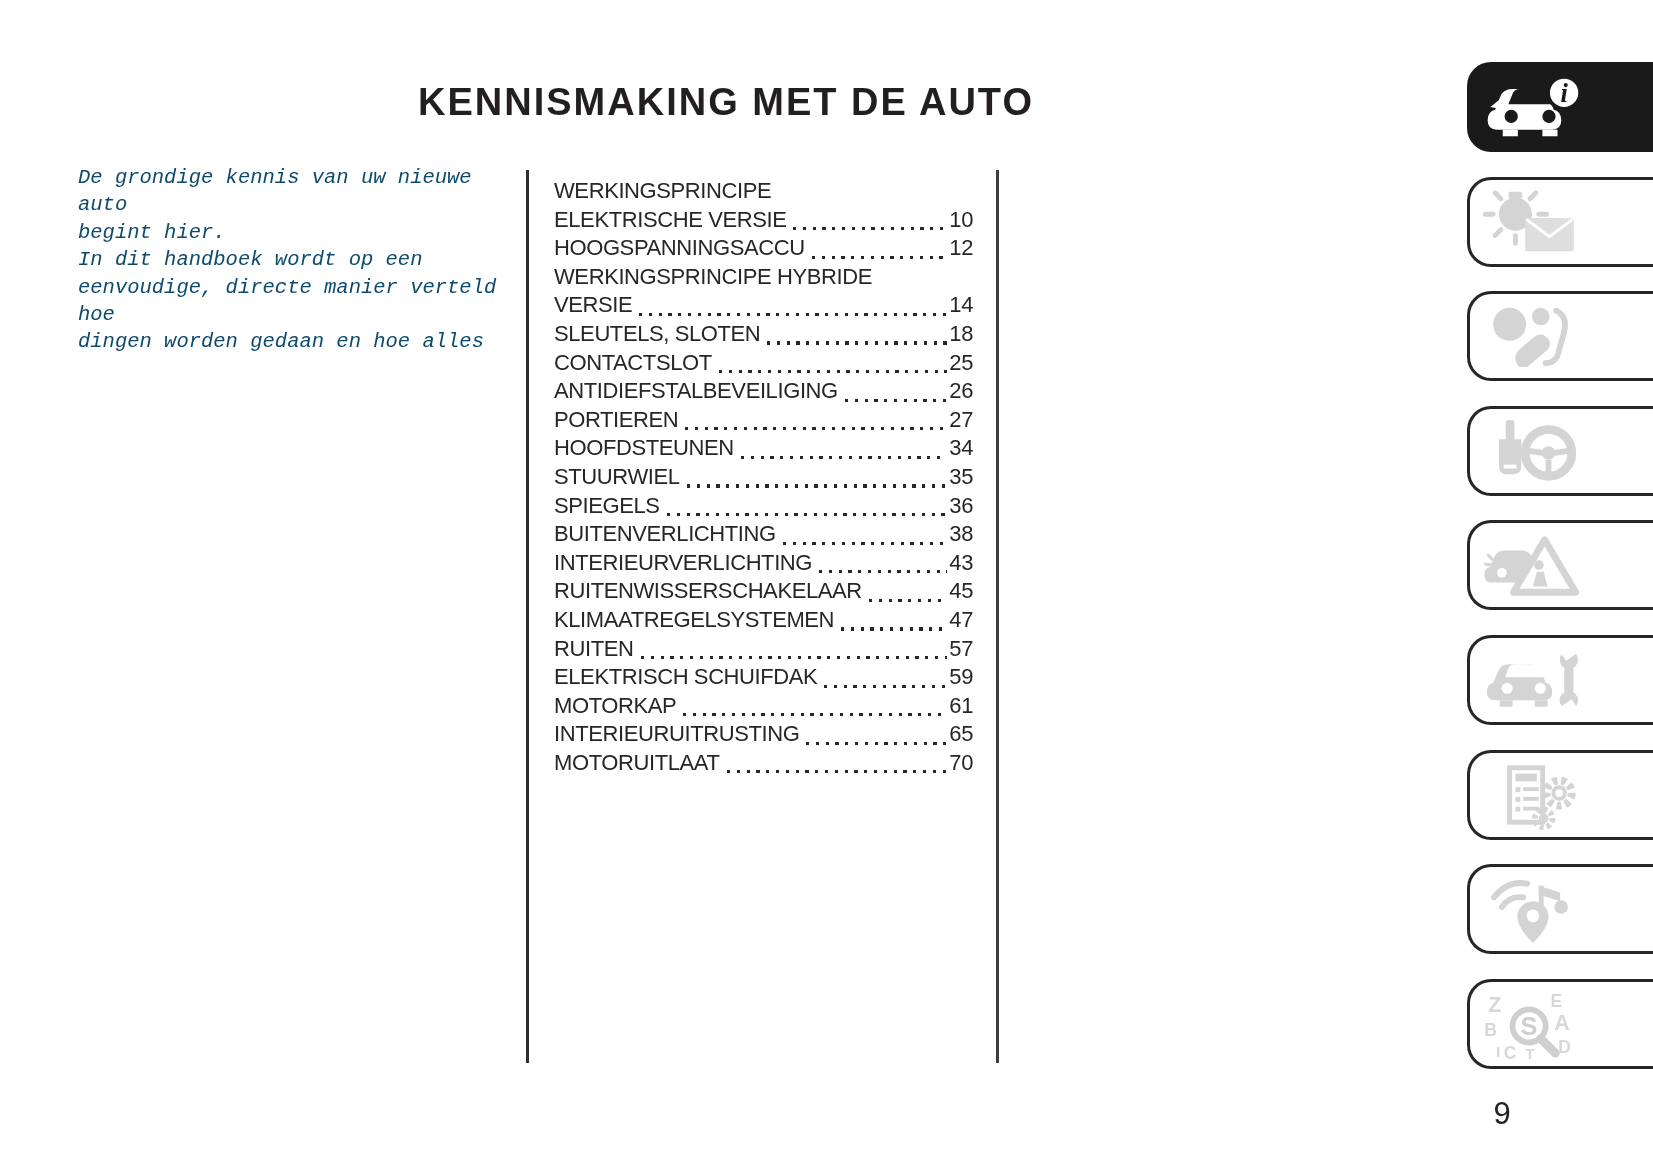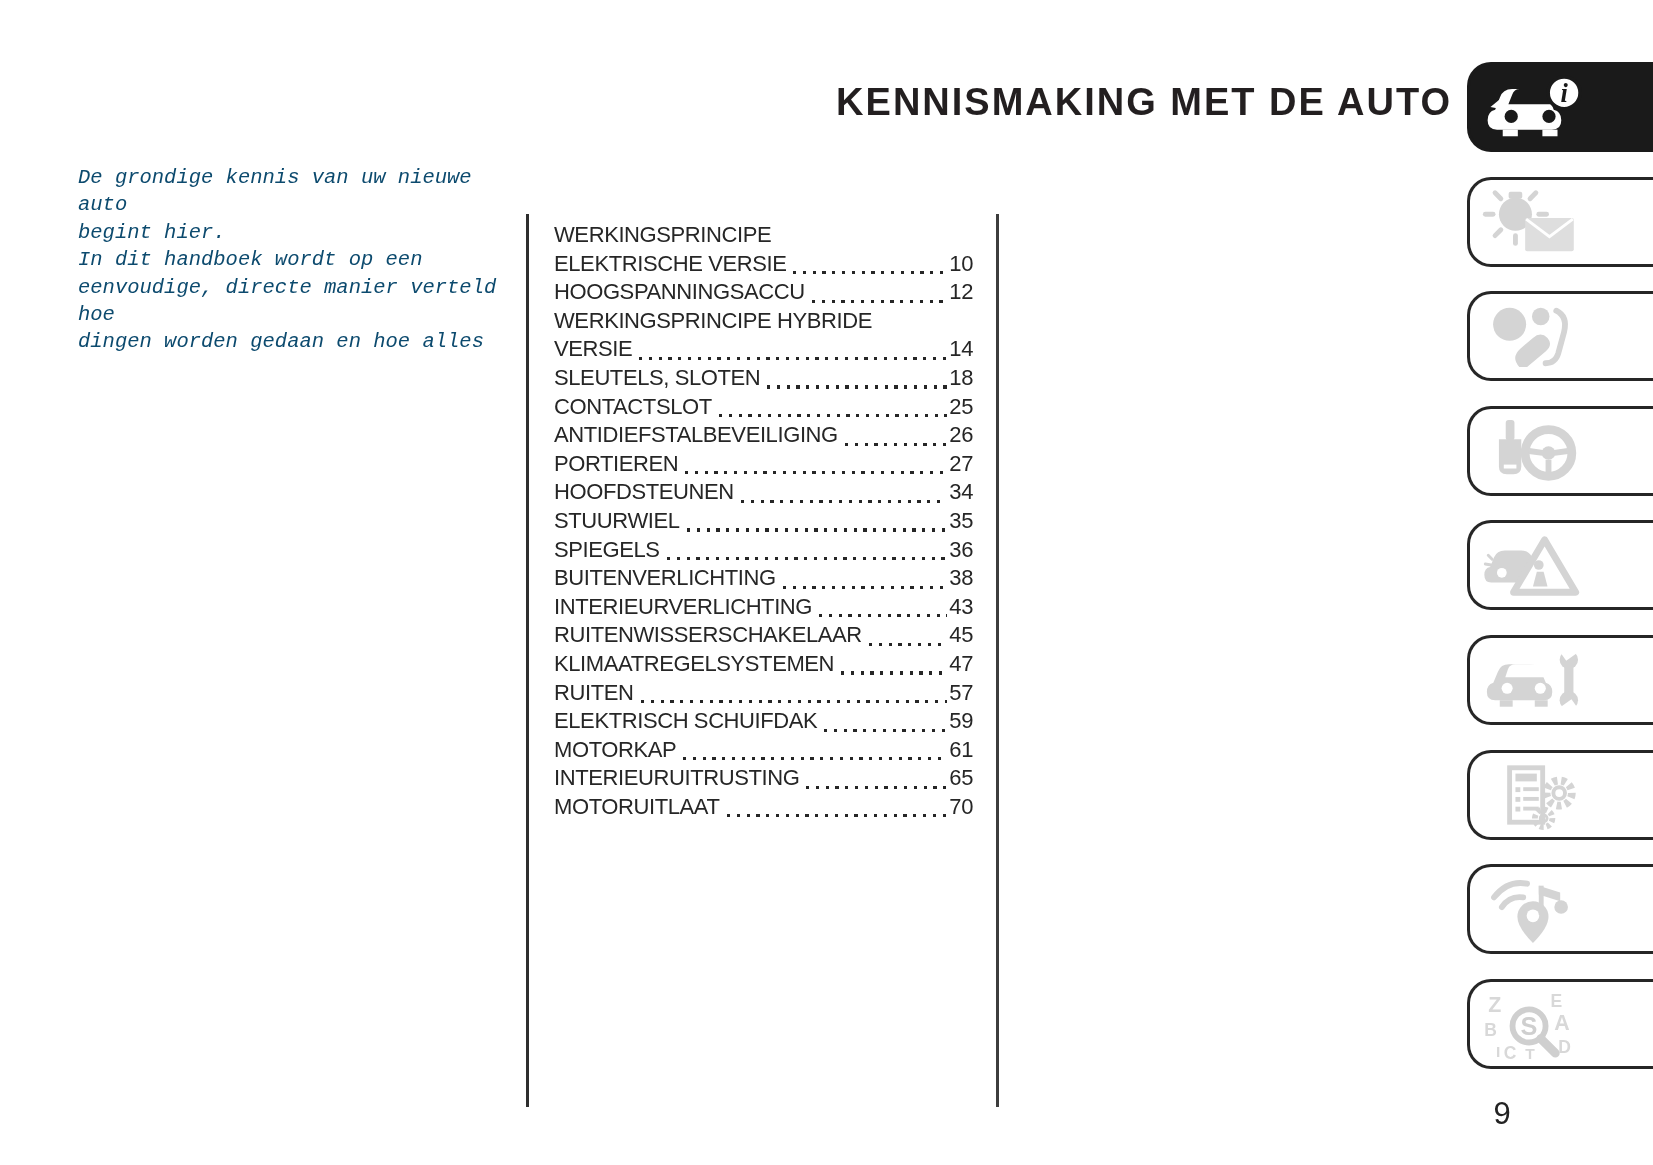--- a/index.html
+++ b/index.html
@@ -1,32 +1,32 @@
 <!DOCTYPE html>
 <html><head>
 <meta charset="utf-8">
 <style>
   html,body{margin:0;padding:0;}
   body{
     width:1653px;height:1165px;position:relative;overflow:hidden;
     background:#ffffff;font-family:"Liberation Sans",sans-serif;color:#2a2a2a;
   }
   .page-title{
-    position:absolute;left:0;top:56px;width:1452px;text-align:right;
+    position:absolute;left:0;top:56px;width:1452px;text-align:center;
     font-size:38px;font-weight:800;letter-spacing:2px;color:#231f20;
     font-family:"Liberation Sans",sans-serif;
   }
   .intro{
     position:absolute;left:78px;top:164px;width:420px;
     font-style:italic;font-size:20.5px;line-height:27.4px;color:#0c4a6e;font-family:Liberation Mono, monospace;
   }
   .toc{
     position:absolute;left:526px;top:170px;width:473px;height:893px;
     border-left:3px solid #2e2e2e;border-right:3px solid #3d3d3d;
-    box-sizing:border-box;padding:8px 23px 0 25px;margin-top:44px;
+    box-sizing:border-box;padding:8px 23px 0 25px;
   }
   .toc-line{
     display:flex;align-items:baseline;height:28.6px;
     font-size:22px;letter-spacing:-0.4px;color:#262626;white-space:nowrap;
   }
   .toc-line .t{flex:none;}
   .toc-line .leader{
     flex:1;height:3.2px;align-self:flex-end;margin:0 2px 5px 7px;min-width:0;
     background:repeating-linear-gradient(90deg,#262626 0 3.2px,transparent 3.2px 9.8px);
   }

